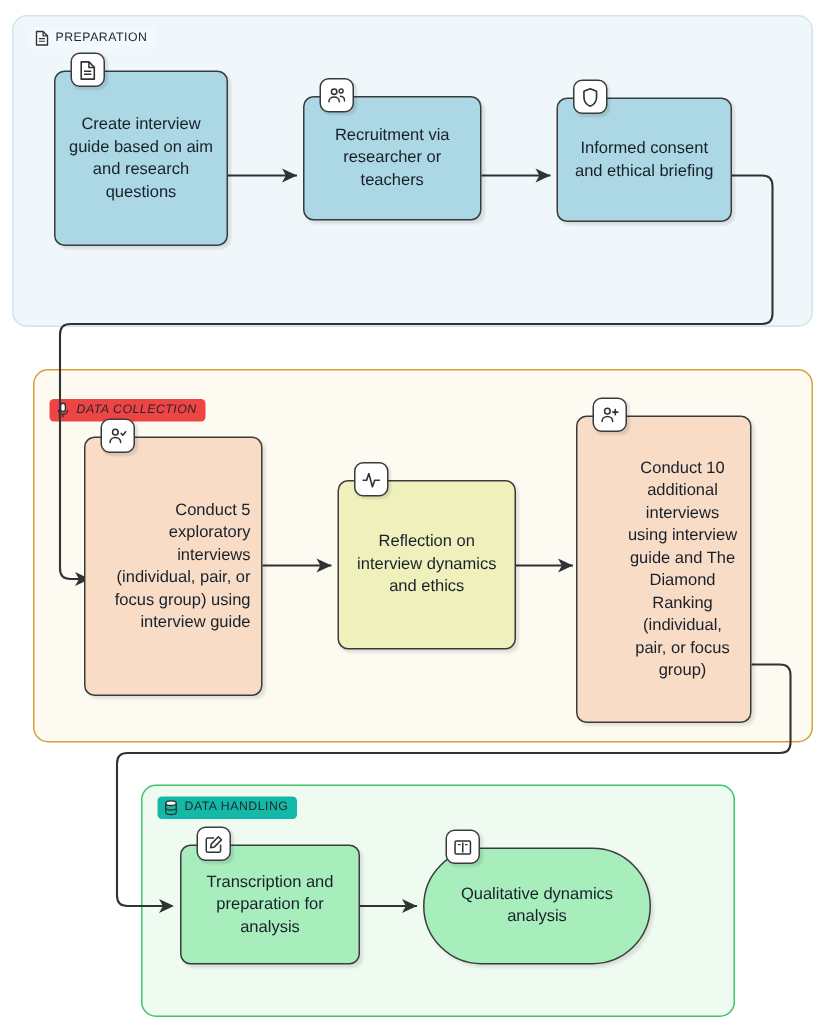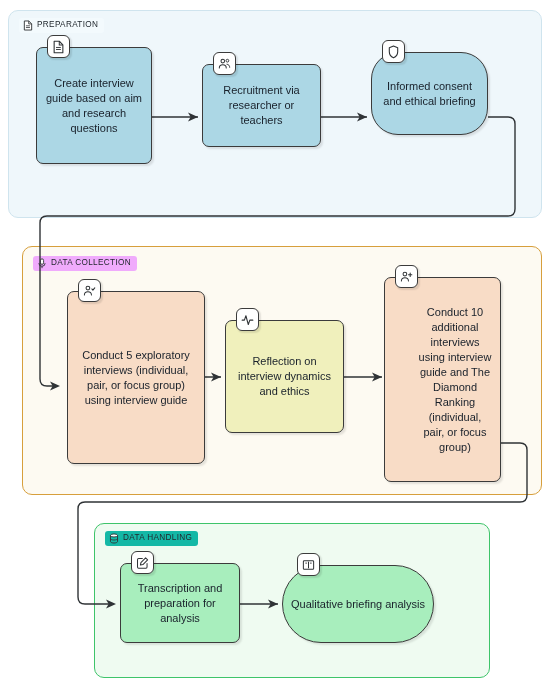--- a/index.html
+++ b/index.html
@@ -44,21 +44,21 @@
     align-items: flex-start;
     gap: 4px;
     padding: 2px 6px 2px 4px;
     border-radius: 3px;
     font-size: 8.2px;
     letter-spacing: 0.35px;
     color: #22292f;
     white-space: nowrap;
   }
   #lbl-preparation { left: 10px; top: 7px;  background: #f3fafd; }
-  #lbl-datacollection { left: 10px; top: 9px; background: #f0abfc; }
+  #lbl-datacollection { left: 10px; top: 19px; background: #ef4444; font-style: italic; }
   #lbl-datahandling { left: 10px; top: 7px; background: #14b8a6; }
   .sec-label svg { display: block; }
 
   
   .node {
     position: absolute;
     border: 1.3px solid #3b3b3b;
     border-radius: 7px;
     display: flex;
     align-items: center;
@@ -186,30 +186,30 @@
       <svg width="13" height="14" viewBox="0 0 18 18">
         <circle cx="6.6" cy="5" r="2.5" fill="#fff" stroke="#2f3336" stroke-width="1.4"></circle>
         <path d="M1.8 14.4c0-2.7 2.2-4.4 4.8-4.4s4.8 1.7 4.8 4.4" fill="#fff" stroke="#2f3336" stroke-width="1.4" stroke-linecap="round"></path>
         <circle cx="13" cy="4.4" r="1.9" fill="#fff" stroke="#2f3336" stroke-width="1.3"></circle>
         <path d="M12.4 9.3c2.2.1 3.8 1.8 3.8 4.3" fill="none" stroke="#2f3336" stroke-width="1.3" stroke-linecap="round"></path>
       </svg>
     </span>
     <span>Recruitment via researcher or teachers</span>
   </div>
 
-  <div class="node blue" style="left:371px; top:52px; width:117px; height:83px;border-radius:27px;">
+  <div class="node blue" style="left:371px; top:65px; width:117px; height:83px;">
     <span class="badge">
       <svg width="13" height="14" viewBox="0 0 16 18">
         <path d="M8 1.4 13.4 3.6v5.1c0 4-2.6 6.6-5.4 7.8-2.8-1.2-5.4-3.8-5.4-7.8V3.6z" fill="#fff" stroke="#2f3336" stroke-width="1.4" stroke-linejoin="round"></path>
       </svg>
     </span>
     <span>Informed consent and ethical briefing</span>
   </div>
 
-  <div class="node peach" style="left:67px; top:291px; width:138px; height:173px;">
+  <div class="node peach" style="left:56px; top:291px; width:119px; height:173px;text-align:right;">
     <span class="badge">
       <svg width="13" height="14" viewBox="0 0 18 18">
         <circle cx="6.8" cy="5" r="2.6" fill="#fff" stroke="#2f3336" stroke-width="1.4"></circle>
         <path d="M1.9 14.6c0-2.8 2.2-4.6 4.9-4.6s4.9 1.8 4.9 4.6" fill="#fff" stroke="#2f3336" stroke-width="1.4" stroke-linecap="round"></path>
         <path d="M12.2 6.2l1.5 1.6 2.6-3.1" fill="none" stroke="#2f3336" stroke-width="1.5" stroke-linecap="round" stroke-linejoin="round"></path>
       </svg>
     </span>
     <span>Conduct 5 exploratory interviews (individual, pair, or focus group) using interview guide</span>
   </div>
 
@@ -244,16 +244,16 @@
   </div>
 
   <div class="node green pill" style="left:282px; top:565px; width:152px; height:78px;">
     <span class="badge" style="left:14px;">
       <svg width="13" height="14" viewBox="0 0 18 18">
         <rect x="1.9" y="3" width="14.2" height="12" rx="1.2" fill="#fff" stroke="#2f3336" stroke-width="1.4"></rect>
         <path d="M9 4.4v9.2" stroke="#2f3336" stroke-width="1.4"></path>
         <path d="M4.6 6.4h2.4M11 6.4h2.4" stroke="#2f3336" stroke-width="1.2"></path>
       </svg>
     </span>
-    <span>Qualitative briefing analysis</span>
+    <span>Qualitative dynamics analysis</span>
   </div>
 
 </div>
 
 </body></html>

